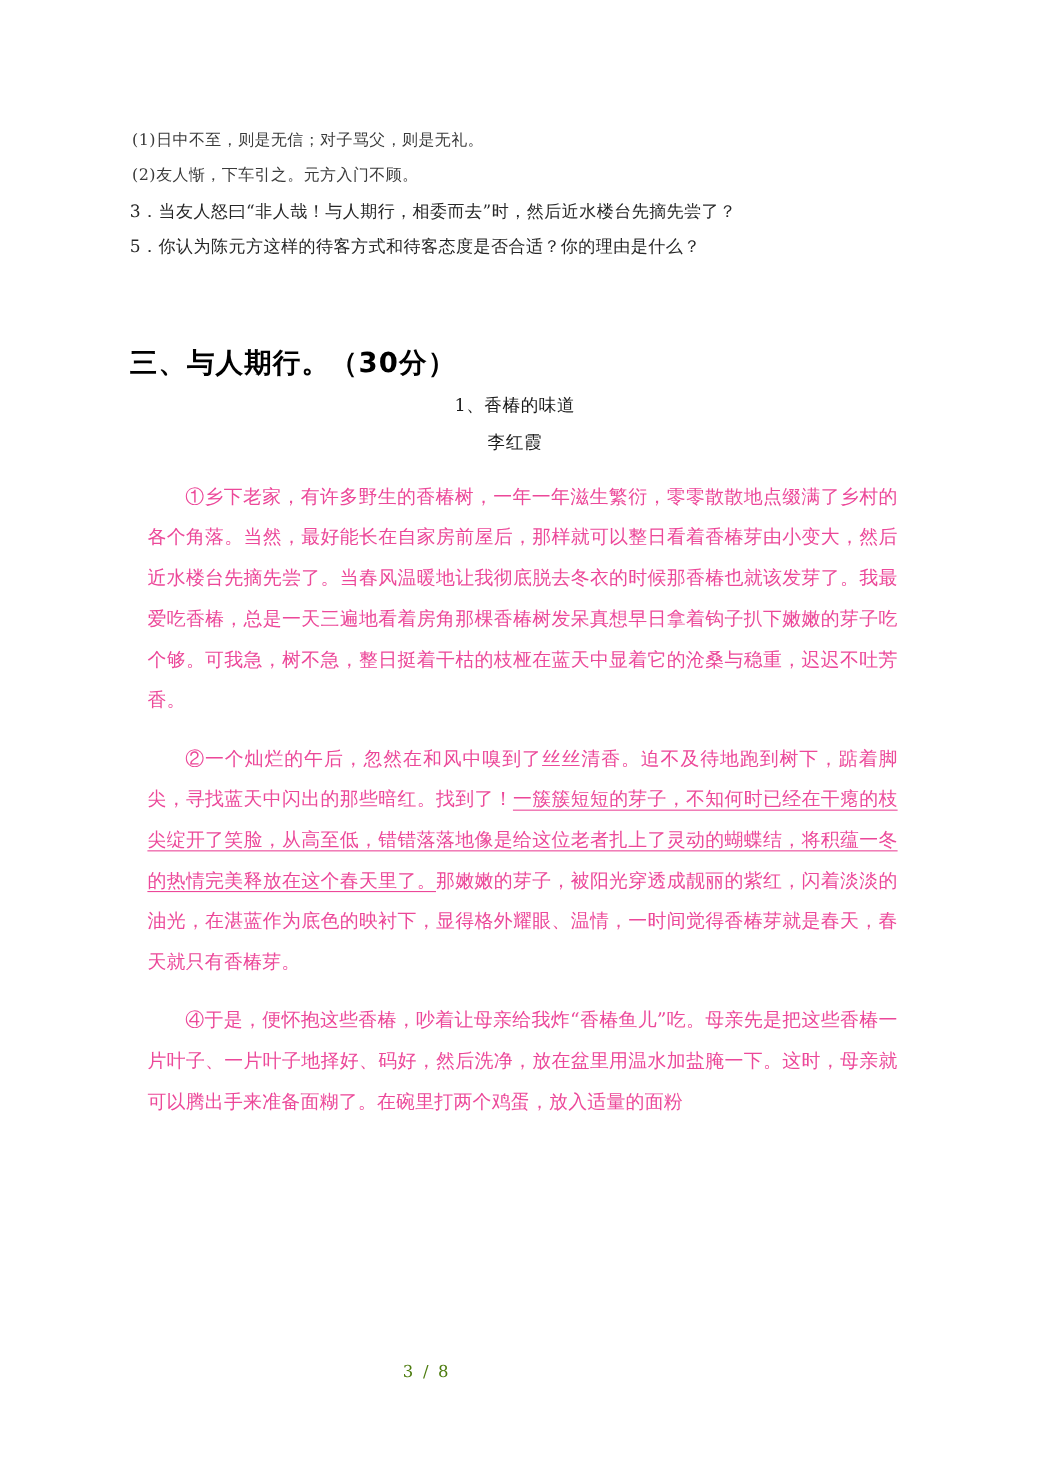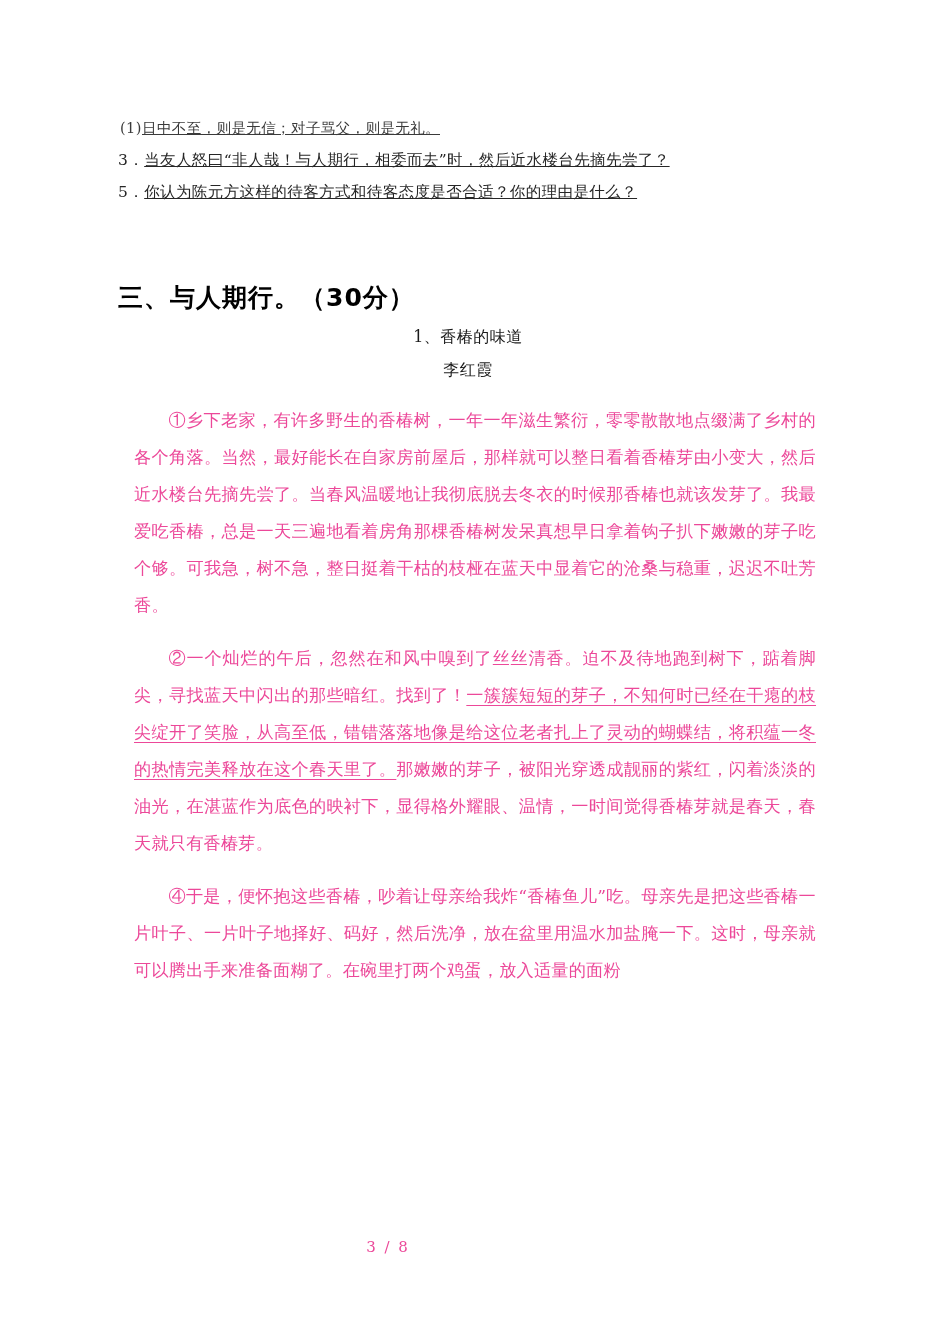--- a/index.html
+++ b/index.html
@@ -30,21 +30,20 @@
   }
 
   
   .qlist { margin: 0; padding: 0; }
   .qline {
     font-size: 15.5px;
     line-height: 32px;
     letter-spacing: 0.4px;
     color: #262626;
     white-space: nowrap;
-    text-decoration: underline;
   }
   .qline.sub {
     font-size: 14.5px;
     padding-left: 2px;
     color: #3a3a3a;
   }
   .qnum {
     display: inline-block;
     min-width: 22px;
   }
@@ -95,33 +94,36 @@
 
   
   .footer {
     position: absolute;
     left: 0;
     top: 1238px;
     width: 776px;
     text-align: center;
     font-size: 15px;
     letter-spacing: 2px;
-    color: #ec4899;
+    color: #4d7c0f;
     font-family: "DejaVu Serif", "Liberation Serif", serif;
   }
 </style>
 </head>
 <body>
 
 <div class="page">
   <div class="content">
 
     <div class="qlist">
       <div class="qline sub">
         <span class="qnum">(1)</span><span>日中不至，则是无信；对子骂父，则是无礼。</span>
+      </div>
+      <div class="qline sub">
+        <span class="qnum">(2)</span><span>友人惭，下车引之。元方入门不顾。</span>
       </div>
       <div class="qline">
         <span class="qnum">3．</span><span>当友人怒曰“非人哉！与人期行，相委而去”时，然后近水楼台先摘先尝了？</span>
       </div>
       <div class="qline">
         <span class="qnum">5．</span><span>你认为陈元方这样的待客方式和待客态度是否合适？你的理由是什么？</span>
       </div>
     </div>
 
     <div class="section-heading">三、与人期行。（30分）</div>

